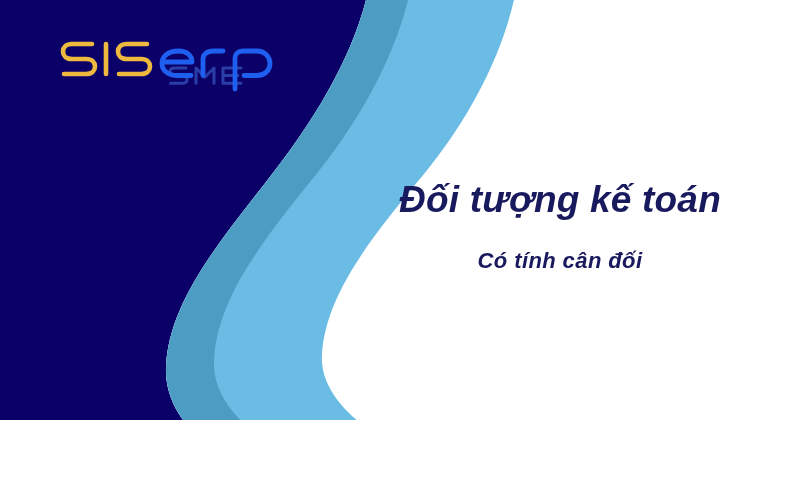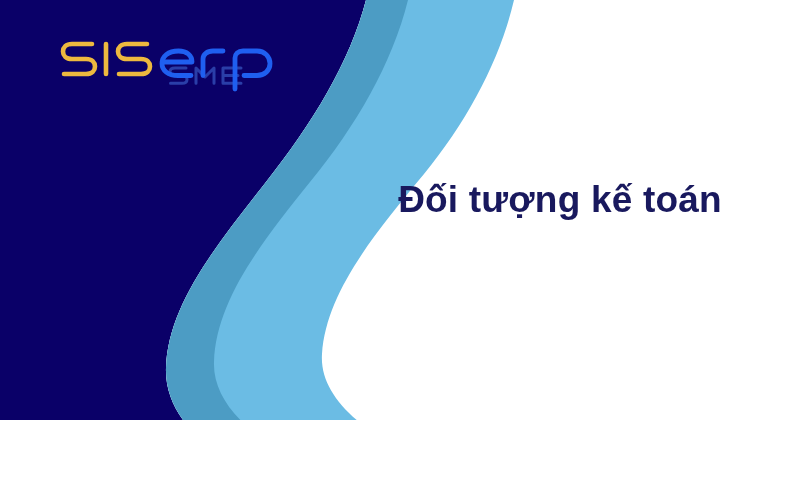--- a/index.html
+++ b/index.html
@@ -10,20 +10,21 @@
   }
   body {
     font-family: "Liberation Sans", sans-serif;
   }
   #slide {
     position: relative;
     width: 800px;
     height: 420px;
     overflow: hidden;
     background: #bef264;
+    font-style: italic;
   }
   #bg-waves {
     position: absolute;
     left: 0;
     top: 0;
     width: 800px;
     height: 500px;
     display: block;
   }
 
@@ -167,15 +168,16 @@
         <path d="M 145,43.5 L 145,27 C 145,22.5 149,19 155,19 L 165,19"></path>
 
         <path d="M 177,57 L 177,26 C 177,22 180,19 185,19 L 199,19
                  C 206.5,19 212,24.5 212,31.5 C 212,38.5 206.5,43.5 199,43.5 L 186,43.5"></path>
       </g>
     </svg>
   </div>
 
   <div id="text-block">
     <h1 id="slide-title">Đối tượng kế toán</h1>
+    <p id="slide-subtitle">Có tính cân đối</p>
   </div>
 
 </div>
 
 </body></html>

